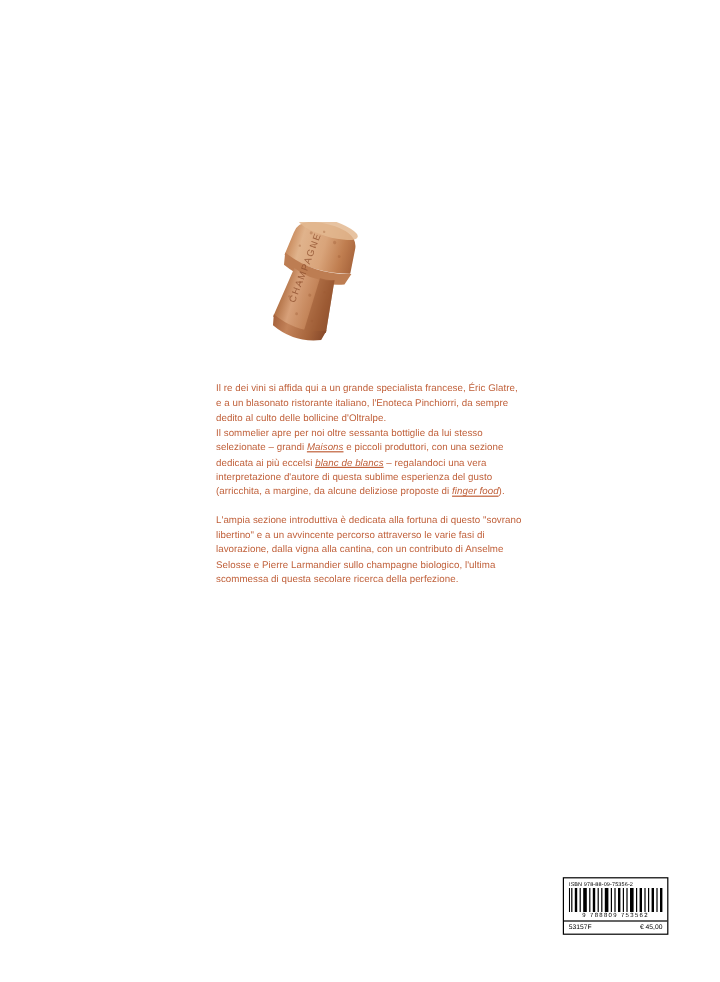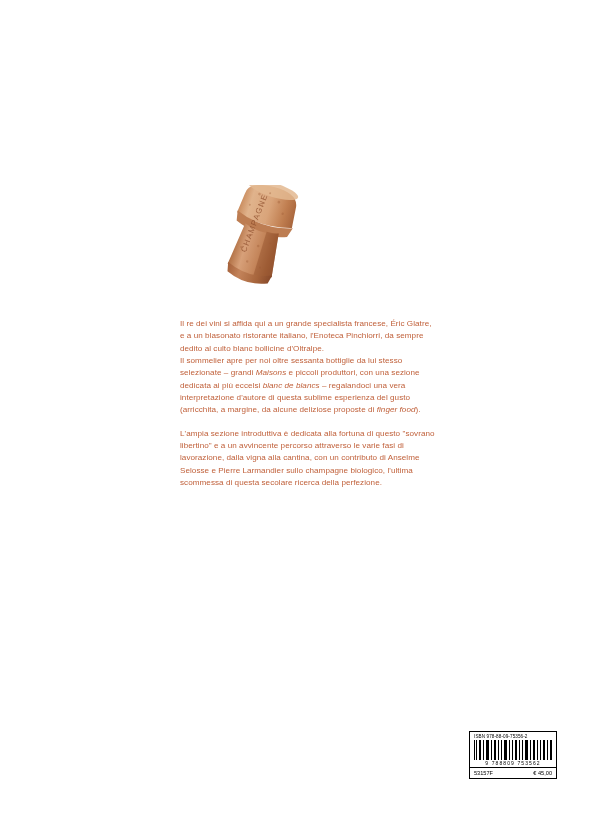--- a/index.html
+++ b/index.html
@@ -34,21 +34,21 @@
     left: 180px;
     top: 318px;
     width: 255px;
     color: #c0603a;
     font-size: 8.1px;
     line-height: 12.35px;
     letter-spacing: 0.05px;
   }
   .copy p { margin: 0; }
   .copy p.gap { margin-top: 11px; }
-  .copy em { font-style: italic; }
+  .copy em { font-style: italic; text-decoration: underline; }
 
   
   .barcode-block {
     position: absolute;
     left: 469px;
     top: 731px;
     width: 88px;
     height: 48px;
     border: 1px solid #000000;
     background: #ffffff;
@@ -158,21 +158,21 @@
           <circle cx="77" cy="62" r="1"></circle>
             <circle cx="60" cy="86" r="1.2"></circle>
           <circle cx="74" cy="88" r="1"></circle>
             <circle cx="50" cy="74" r="1"></circle>
         </g>
       </g>
     </svg>
   </div>
 
   <div class="copy">
-    <p>Il re dei vini si affida qui a un grande specialista francese, Éric Glatre, e a un blasonato ristorante italiano, l'Enoteca Pinchiorri, da sempre dedito al culto blanc bollicine d'Oltralpe.</p>
+    <p>Il re dei vini si affida qui a un grande specialista francese, Éric Glatre, e a un blasonato ristorante italiano, l'Enoteca Pinchiorri, da sempre dedito al culto delle bollicine d'Oltralpe.</p>
     <p><span>Il sommelier apre per noi oltre sessanta bottiglie da lui stesso selezionate – grandi </span><em>Maisons</em><span> e piccoli produttori, con una sezione dedicata ai più eccelsi </span><em>blanc de blancs</em><span> – regalandoci una vera interpretazione d'autore di questa sublime esperienza del gusto (arricchita, a margine, da alcune deliziose proposte di </span><em>finger food</em><span>).</span></p>
     <p class="gap">L'ampia sezione introduttiva è dedicata alla fortuna di questo "sovrano libertino" e a un avvincente percorso attraverso le varie fasi di lavorazione, dalla vigna alla cantina, con un contributo di Anselme Selosse e Pierre Larmandier sullo champagne biologico, l'ultima scommessa di questa secolare ricerca della perfezione.</p>
   </div>
 
   <div class="barcode-block">
     <div class="isbn-line">ISBN 978-88-09-75356-2</div>
     <div class="bars">
       <div class="bar" style="left:0px;width:1px"></div>
       <div class="bar" style="left:2px;width:1px"></div>
       <div class="bar" style="left:5px;width:2px"></div>

